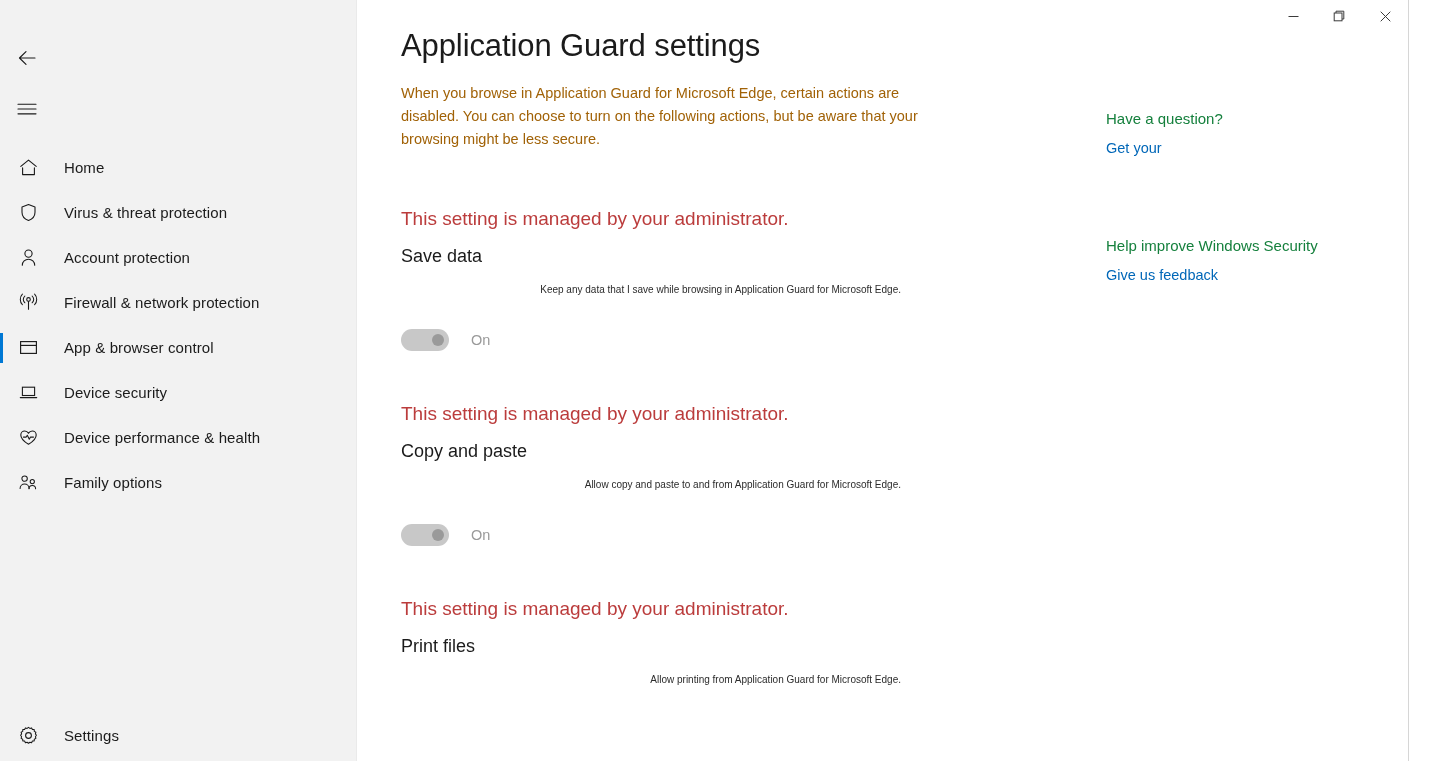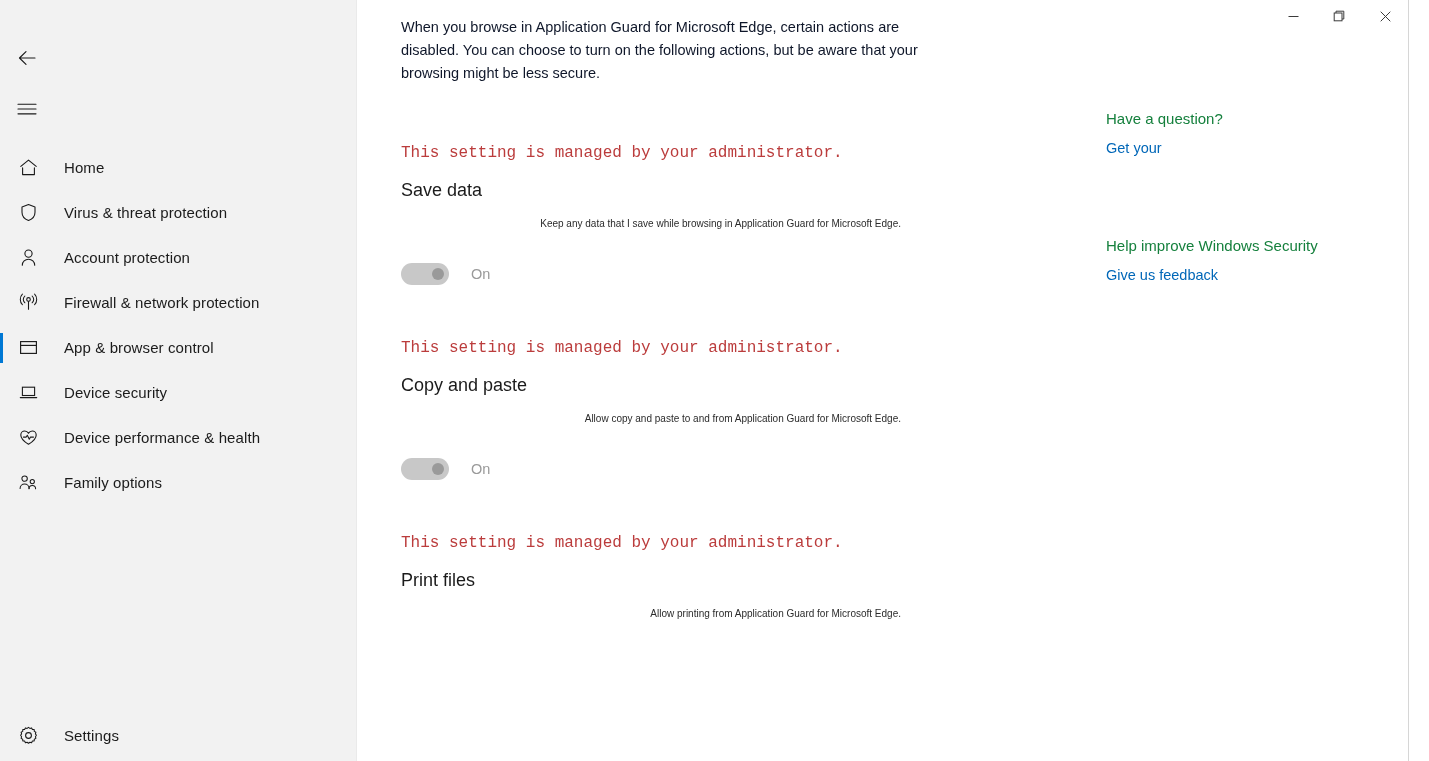--- a/index.html
+++ b/index.html
@@ -156,37 +156,37 @@
   .page-title {
     font-size: 31px;
     font-weight: 400;
     color: #1b1b1b;
     letter-spacing: -0.1px;
     line-height: 40px;
     margin-top: 10px;
   }
 
   .page-desc {
+    margin-top: 16px;
     font-size: 14.5px;
     line-height: 23px;
-    color: #0f172a;
+    color: #a16207;
     max-width: 552px;
   }
 
   .section {
     margin-top: 53px;
     max-width: 600px;
   }
   .section.first { margin-top: 58px; }
 
   .admin-note {
-    font-size: 16px;
+    font-size: 19px;
     color: #bb3c3c;
     line-height: 20px;
-    font-family: Liberation Mono, monospace;
   }
 
   .section-title {
     margin-top: 13px;
     font-size: 18px;
     font-weight: 400;
     color: #1b1b1b;
     line-height: 28px;
   }
 
@@ -403,20 +403,21 @@
       </div>
       <div class="win-btn close-btn">
         <svg width="11" height="11" viewBox="0 0 11 11">
           <path d="M0.7 0.7L10.3 10.3M10.3 0.7L0.7 10.3" stroke="currentColor" stroke-width="1"></path>
         </svg>
       </div>
     </div>
 
     <div class="content">
 
+      <h1 class="page-title">Application Guard settings</h1>
       <p class="page-desc">When you browse in Application Guard for Microsoft Edge, certain actions are disabled. You can choose to turn on the following actions, but be aware that your browsing might be less secure.</p>
 
       <div class="section first">
         <div class="admin-note">This setting is managed by your administrator.</div>
         <h2 class="section-title">Save data</h2>
         <p class="section-desc">Keep any data that I save while browsing in Application Guard for Microsoft Edge.</p>
         <div class="toggle-row">
           <div class="toggle">
             <span class="knob"></span>
           </div>

